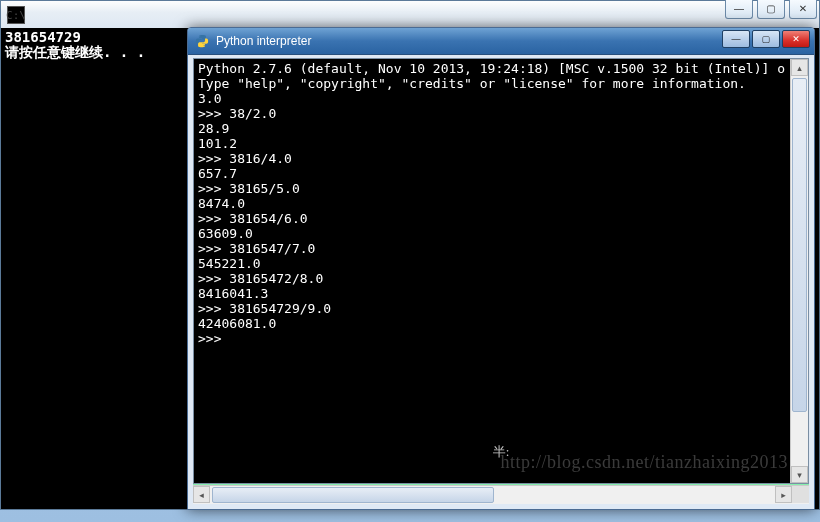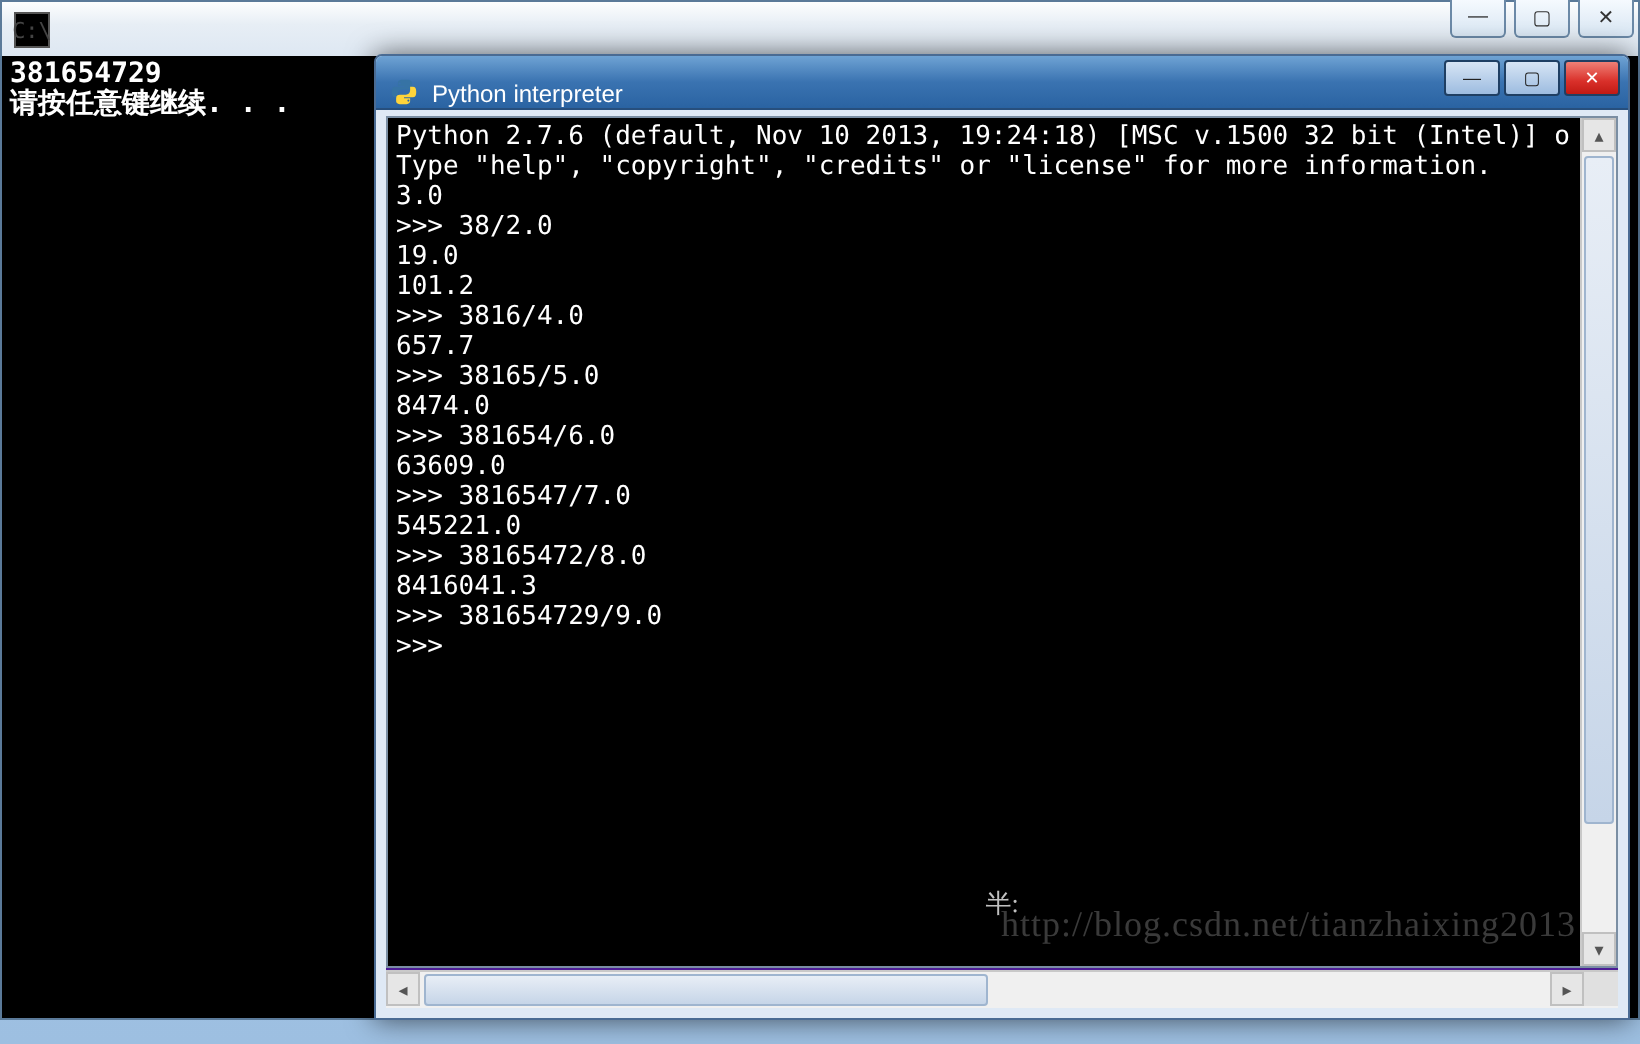--- a/index.html
+++ b/index.html
@@ -86,21 +86,21 @@
     box-sizing: border-box;
     border: 1px solid #4a6b93;
     border-radius: 4px 4px 0 0;
     box-shadow: 0 0 14px rgba(0,0,0,0.6);
     background: #dfe9f5;
   }
   .py-titlebar {
     height: 26px;
     background: linear-gradient(180deg,#6fa3d4 0%,#3a73b1 50%,#2a63a2 100%);
     border-bottom: 1px solid #274f7d;
-    display:flex; align-items:flex-end;
+    display:flex; align-items:center;
     font-size:12px;
     color:#fff;
     position:relative;
     border-radius:3px 3px 0 0;
   }
   .py-titlebar .icon {
     width:16px; height:16px; margin:0 6px;
     display:flex;align-items:center;justify-content:center;
   }
   .py-icon-svg { width:14px; height:14px; }
@@ -116,21 +116,21 @@
     font-size:9px;color:#222;
     box-sizing:border-box;
   }
   .py-btn.close {
     background: linear-gradient(180deg,#f08076 0%,#d9302a 60%,#c11a14 100%);
     color:#fff;
   }
   .py-clientwrap {
     position:absolute;
     left:5px; right:5px; top:30px; bottom:5px;
-    background:#4c1d95;
+    background:#86efac;
   }
   .py-client {
     position:absolute;
     left:0; right:0; top:0; bottom:20px;
     background:#000;
     border:1px solid #7a8ea3;
     box-sizing:border-box;
   }
   .py-text {
     position:absolute;
@@ -228,33 +228,34 @@
   </div>
 
   <div class="py-clientwrap">
     <div class="py-client">
       <div class="py-text">
         <div class="mono">Python 2.7.6 (default, Nov 10 2013, 19:24:18) [MSC v.1500 32 bit (Intel)] o</div>
         <div class="mono">Type "help", "copyright", "credits" or "license" for more information.</div>
         <div id="repl-lines">
             <div class="mono">3.0</div>
             <div class="mono">&gt;&gt;&gt; 38/2.0</div>
-            <div class="mono">19.0</div>
+            <div class="mono">28.9</div>
             <div class="mono">101.2</div>
             <div class="mono">&gt;&gt;&gt; 3816/4.0</div>
             <div class="mono">657.7</div>
             <div class="mono">&gt;&gt;&gt; 38165/5.0</div>
             <div class="mono">8474.0</div>
             <div class="mono">&gt;&gt;&gt; 381654/6.0</div>
             <div class="mono">63609.0</div>
             <div class="mono">&gt;&gt;&gt; 3816547/7.0</div>
             <div class="mono">545221.0</div>
             <div class="mono">&gt;&gt;&gt; 38165472/8.0</div>
             <div class="mono">8416041.3</div>
             <div class="mono">&gt;&gt;&gt; 381654729/9.0</div>
+            <div class="mono">42406081.0</div>
           </div>
         <div class="mono">&gt;&gt;&gt; </div>
       </div>
 
       <div class="vscroll">
         <div class="arrow">▴</div>
         <div class="track">
           <div class="thumb" style="top:2px;height:85%;"></div>
         </div>
         <div class="arrow">▾</div>

